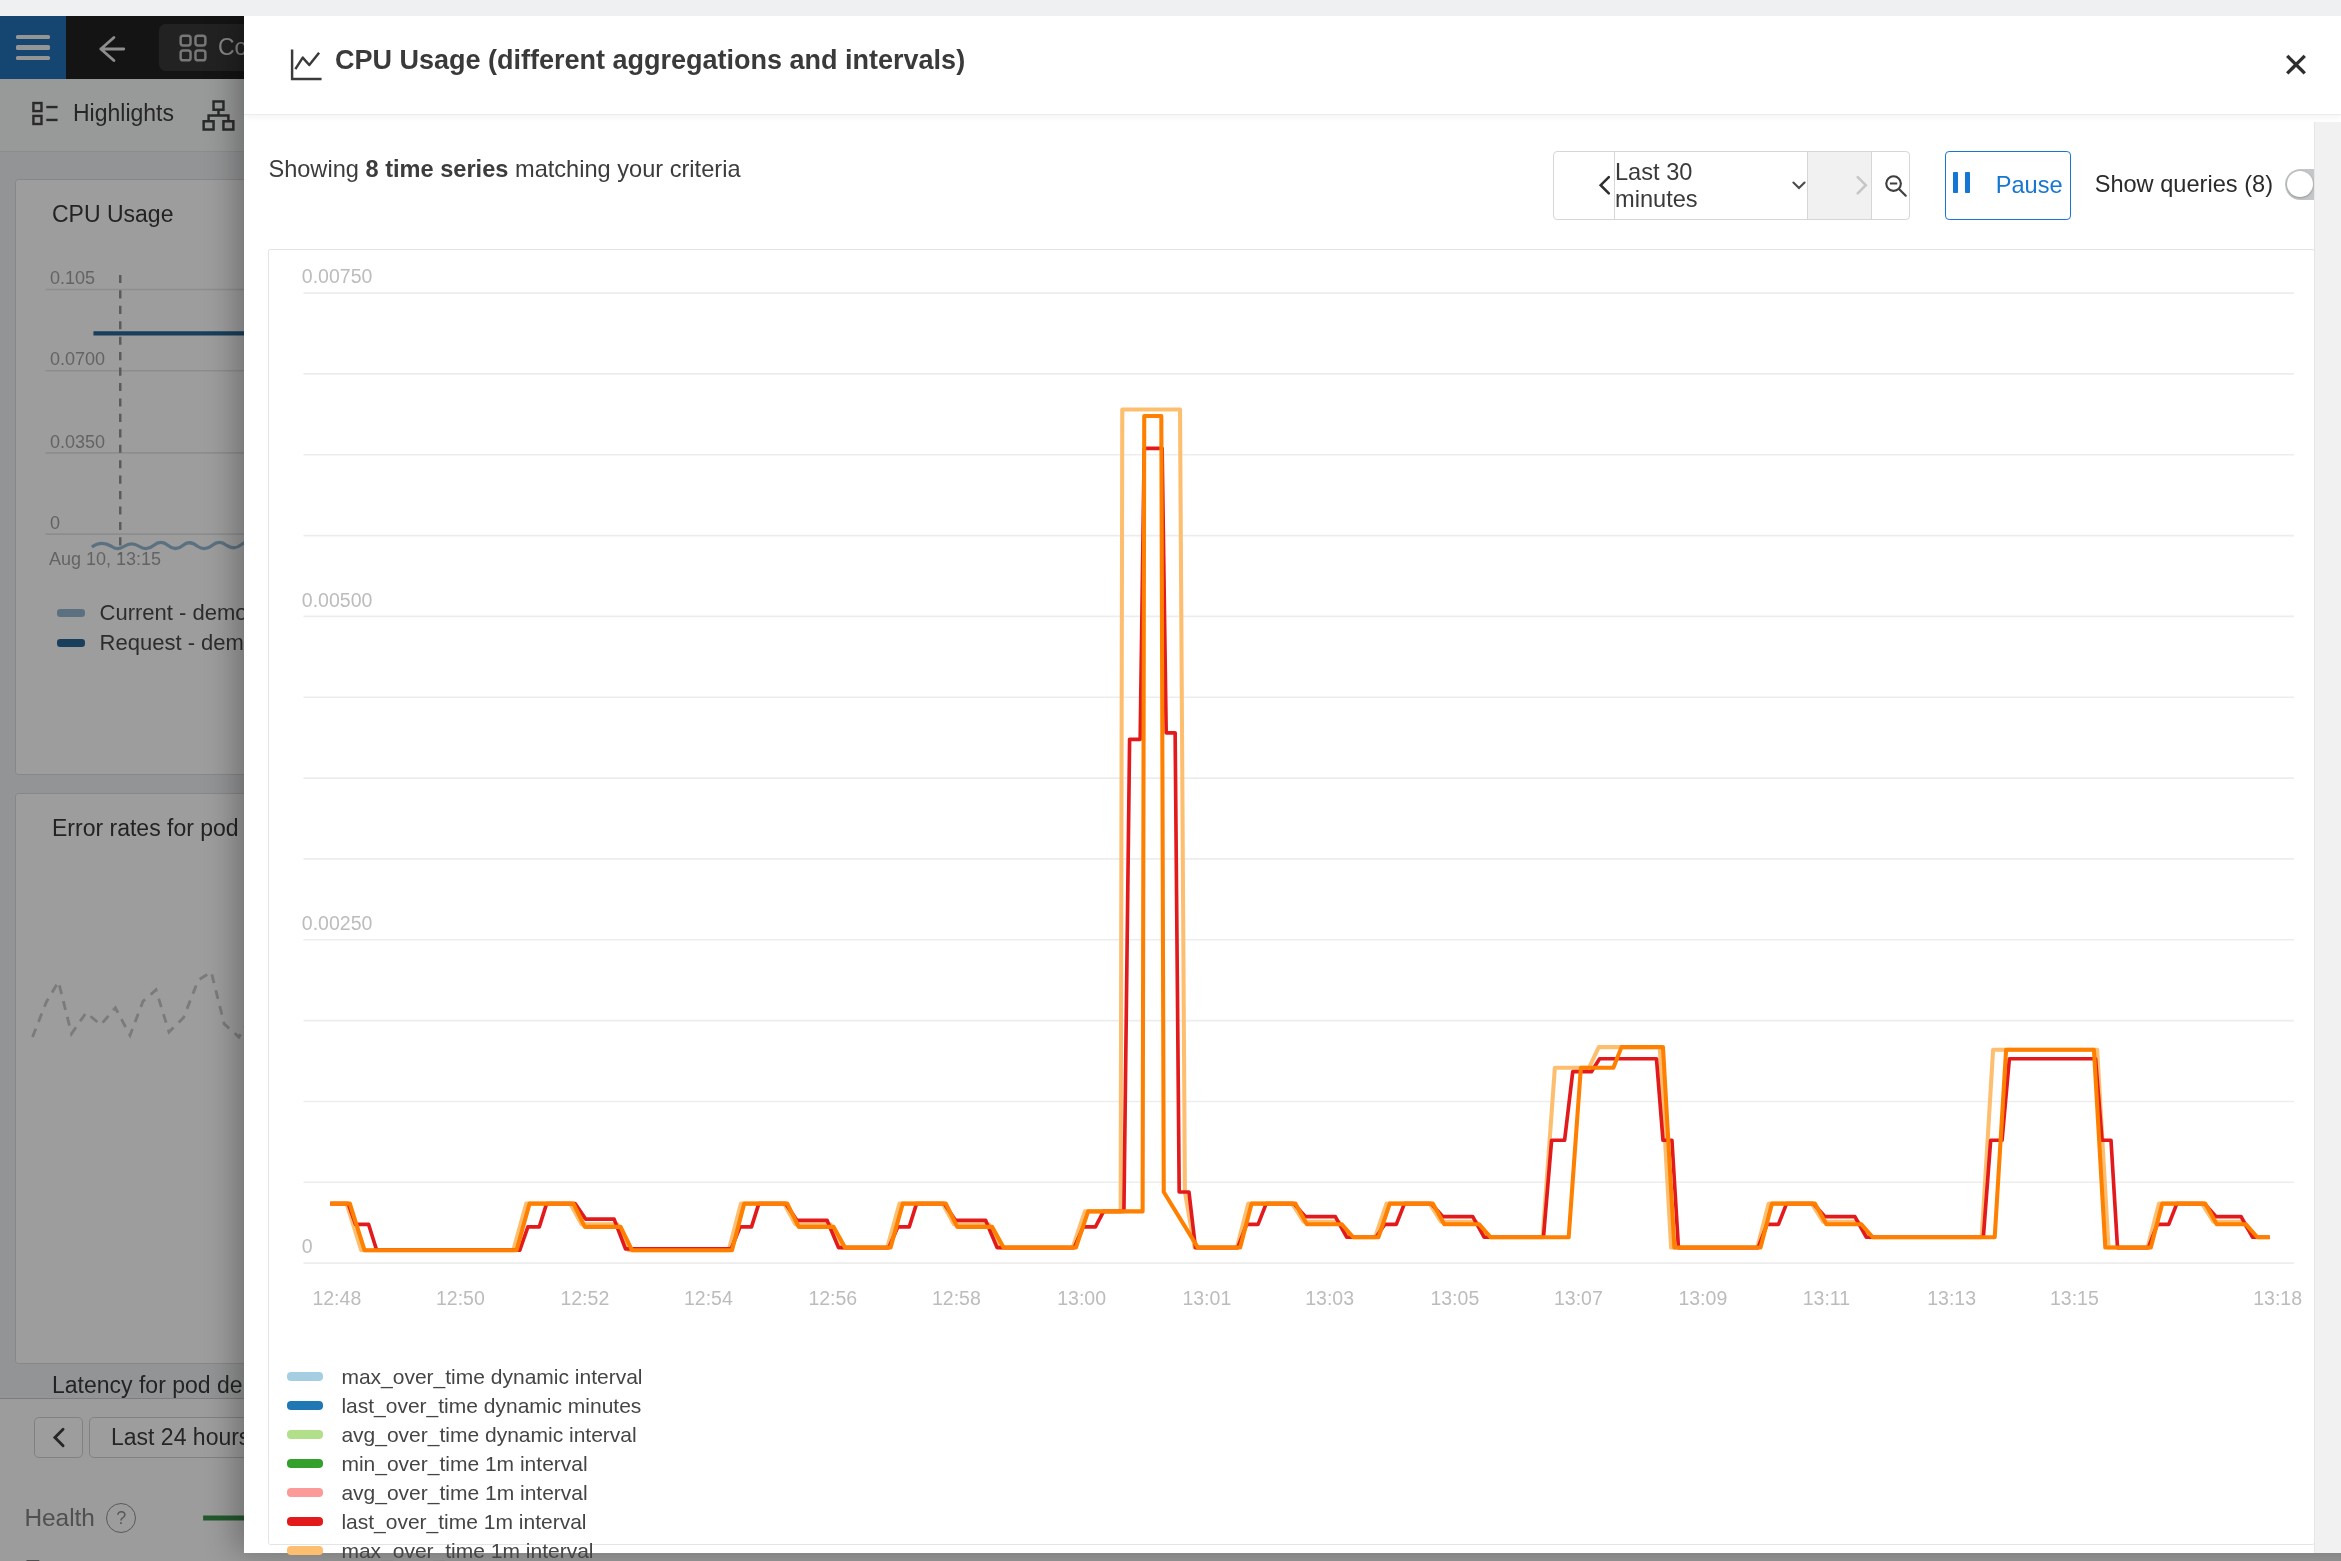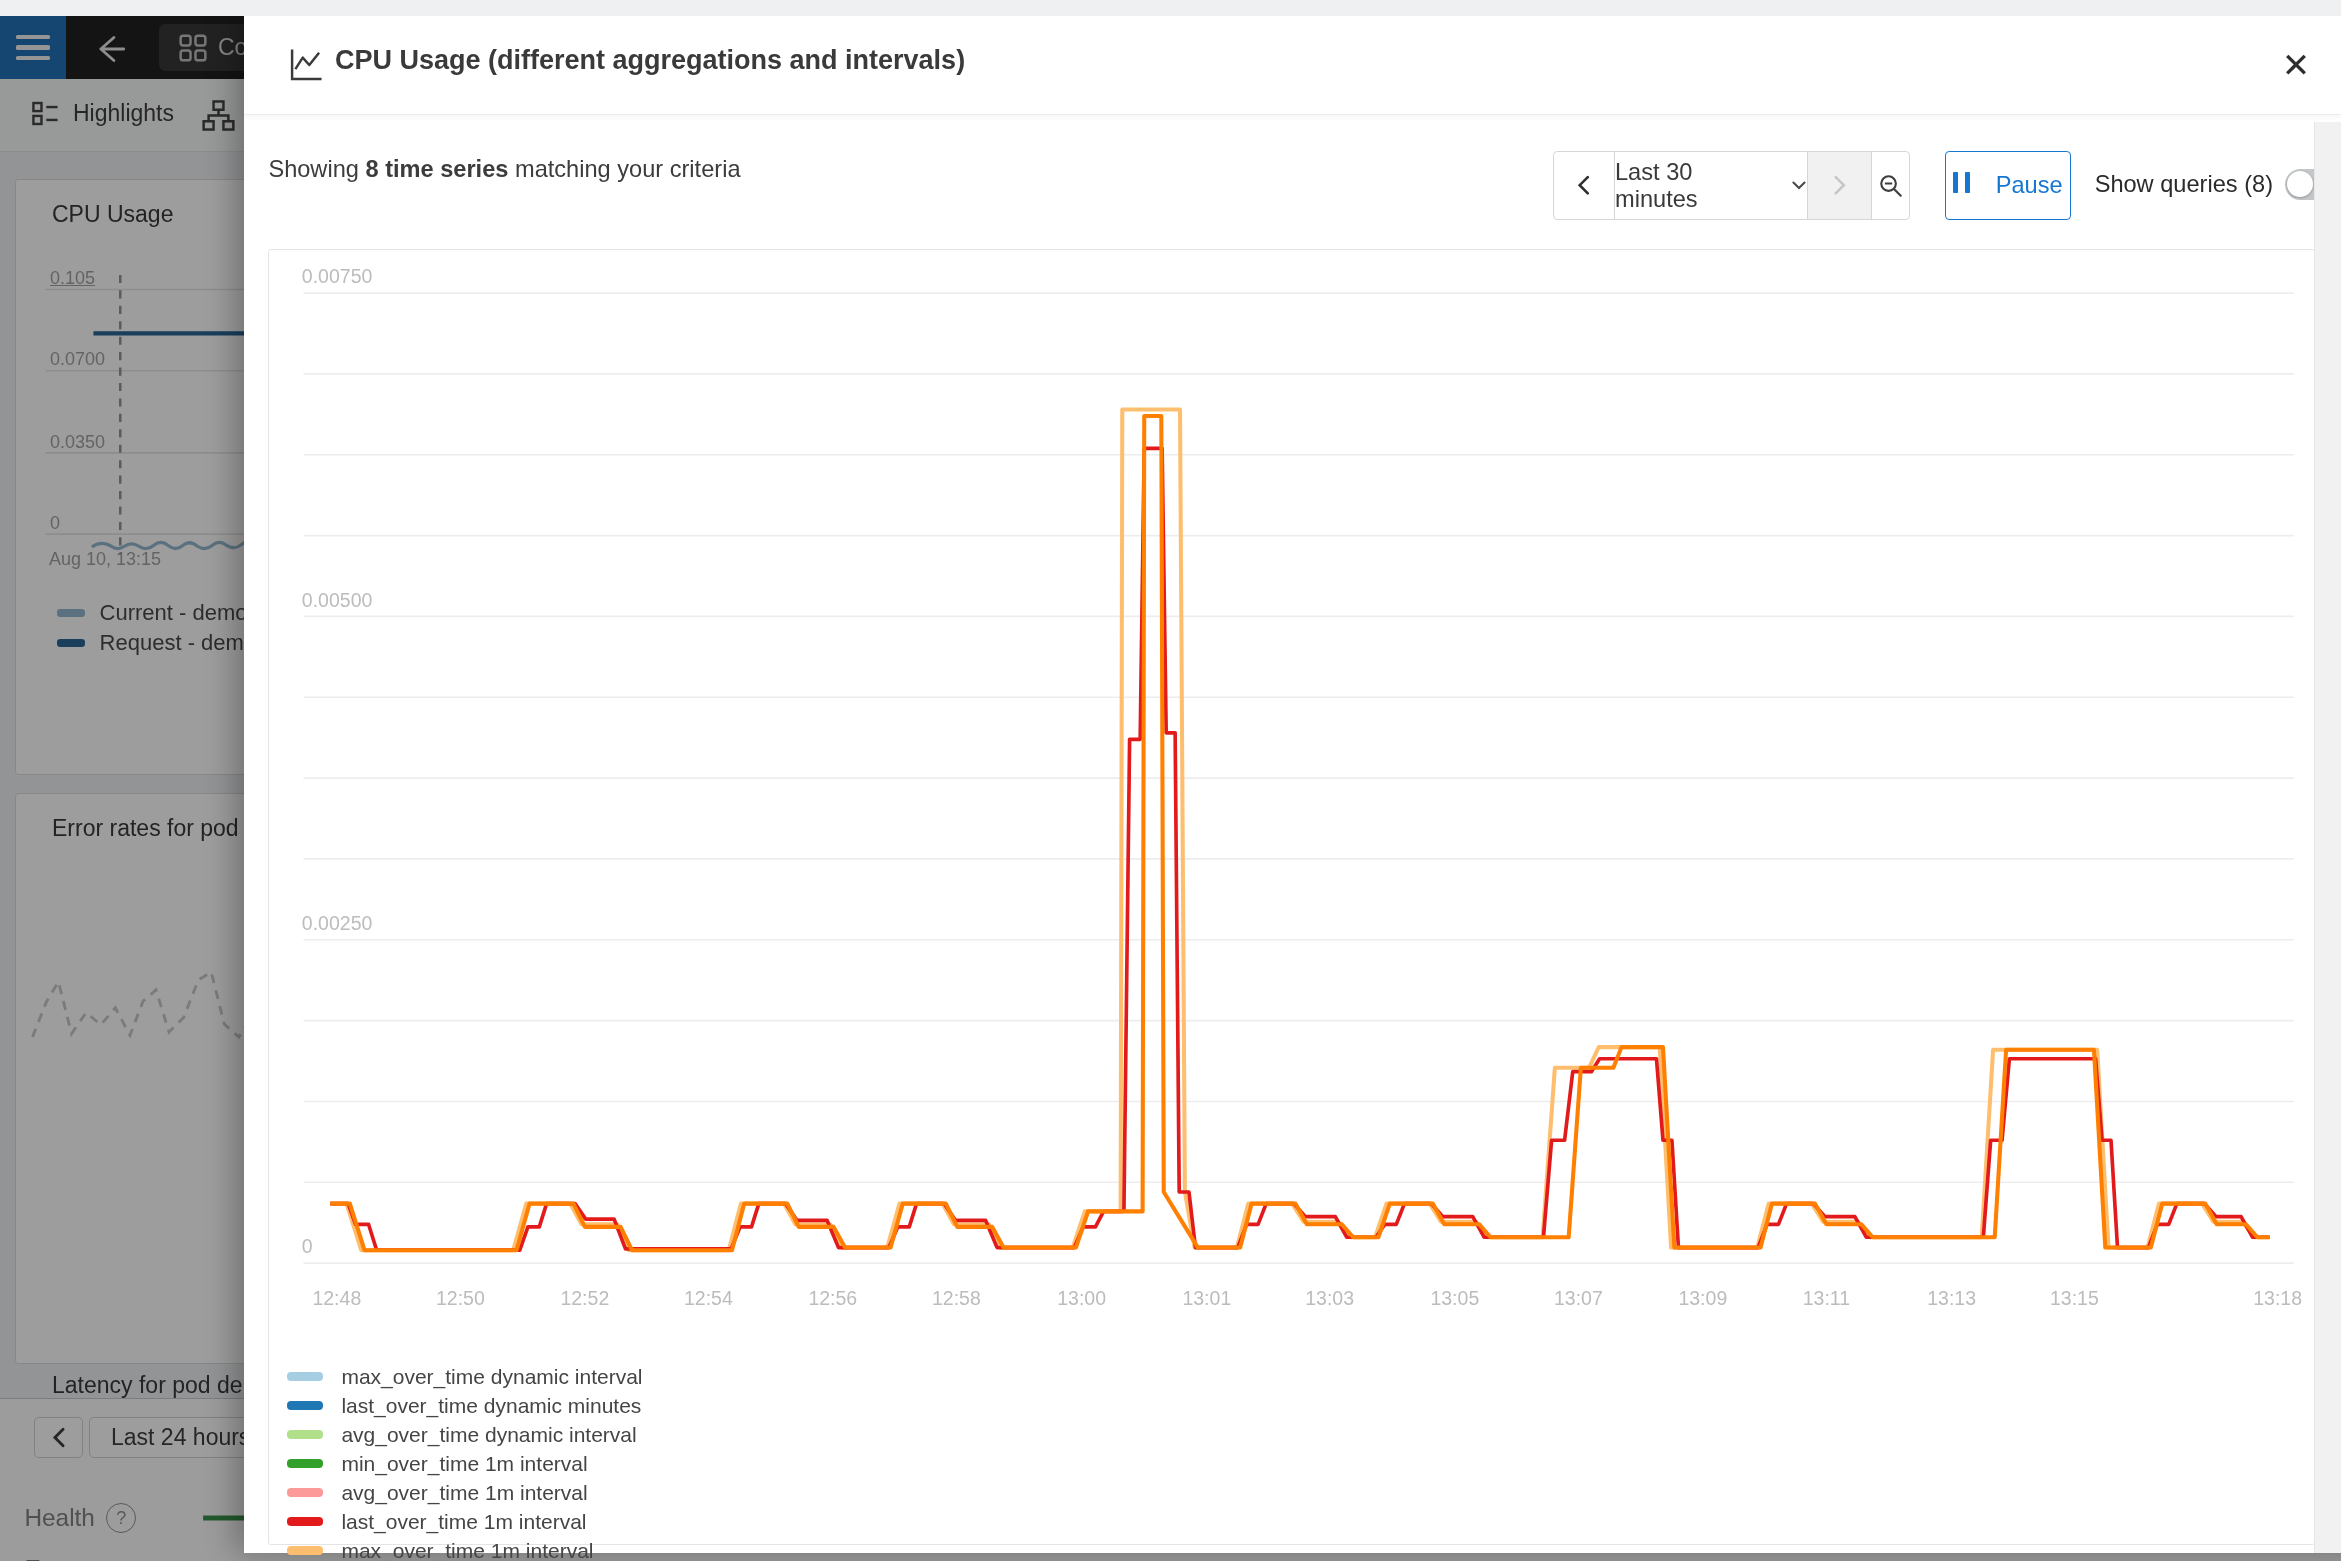--- a/index.html
+++ b/index.html
@@ -35,21 +35,21 @@
   
   #overlay{left:0;top:0;width:2342px;height:1561px;background:rgba(22,22,22,0.42);z-index:40;}
   
   #modal{left:244px;top:0;width:2150px;height:1537px;background:#ffffff;z-index:100;box-shadow:-9.8px 0 29px rgba(0,0,0,0.28);}
   #m-header{left:0;top:0;width:2098px;height:98px;background:#fff;border-bottom:0.8px solid #ececec;box-shadow:0 1.6px 6.5px rgba(0,0,0,0.05);z-index:5;}
   #m-title{left:91px;top:29px;font-size:27px;font-weight:600;color:#3a3a3a;}
   #m-close{left:2026px;top:23px;width:52px;height:52px;display:flex;align-items:center;justify-content:center;font-size:34px;color:#2e2e2e;cursor:pointer;}
   #m-status{left:24.4px;top:140px;font-size:23.6px;color:#3c3c3c;}
   #m-status b{font-weight:700;}
   #btn-group{left:1309px;top:135px;height:67px;display:flex;border:0.8px solid #d6d6d6;border-radius:4.1px;overflow:hidden;background:#fff;}
-  .grp-cell{display:flex;align-items:center;justify-content:center;height:67px;}
+  .grp-cell{display:flex;align-items:center;justify-content:flex-end;height:67px;}
   #grp-prev{width:60px;border-right:0.8px solid #d6d6d6;}
   #grp-range{width:192px;font-size:23.6px;color:#3a3a3a;gap:13px;border-right:0.8px solid #d6d6d6;}
   #grp-next{width:63px;background:#f1f1f1;border-right:0.8px solid #d6d6d6;}
   #grp-zoomout{width:37px;}
   #btn-pause{left:1701px;top:135px;width:124px;height:67px;border:1.6px solid #1577d2;border-radius:4.1px;background:#fff;color:#1577d2;font-size:23.6px;display:flex;align-items:center;justify-content:center;gap:26px;cursor:pointer;}
   .pbar{display:inline-block;width:4.9px;height:21px;background:#1577d2;border-radius:0.8px;}
   #showq{left:1834px;top:135px;width:195px;height:67px;display:flex;align-items:center;justify-content:flex-end;font-size:23.6px;color:#2b2b2b;}
   #toggle{left:2041px;top:153px;width:50px;height:31px;background:#c4c7c9;border-radius:15.5px;cursor:pointer;}
   #toggle .knob{position:absolute;left:2.4px;top:2.4px;width:26px;height:26px;background:#fff;border-radius:50%;box-shadow:0 0.8px 2.4px rgba(0,0,0,0.3);}
   #panel{left:24.4px;top:233px;width:2045px;height:1294px;border:0.8px solid #e4e4e4;border-radius:2.4px;background:#fff;}
@@ -103,21 +103,21 @@
         <rect x="14" y="3" width="12" height="10" fill="none" stroke="#3a3a3a" stroke-width="3"></rect>
         <rect x="2" y="27" width="12" height="10" fill="none" stroke="#3a3a3a" stroke-width="3"></rect>
         <rect x="26" y="27" width="12" height="10" fill="none" stroke="#3a3a3a" stroke-width="3"></rect>
         <path d="M20 13 V20 M8 27 V20 H32 V27" fill="none" stroke="#3a3a3a" stroke-width="3"></path>
       </svg>
     </div>
   </div>
 
   <div id="cpu-card" class="abs card"></div>
   <div id="cpu-card-title" class="abs">CPU Usage</div>
-  <div class="abs mini-ylab" style="left:50px;top:252px;text-decoration:underline;">0.105</div>
+  <div class="abs mini-ylab" style="left:50px;top:252px;">0.105</div>
   <div class="abs mini-ylab" style="left:50px;top:333px;">0.0700</div>
   <div class="abs mini-ylab" style="left:50px;top:416px;">0.0350</div>
   <div class="abs mini-ylab" style="left:50px;top:497px;">0</div>
   <div class="abs mini-ylab" style="left:49px;top:533px;">Aug 10, 13:15</div>
   <div class="abs legend-mini" style="left:57px;top:584px;">
     <span class="sw" id="sw-current" style="background: rgb(143, 179, 204);"></span>
     <span>Current - demo-</span>
   </div>
   <div class="abs legend-mini" style="left:57px;top:614px;">
     <span class="sw" id="sw-request" style="background: rgb(29, 93, 143);"></span>

